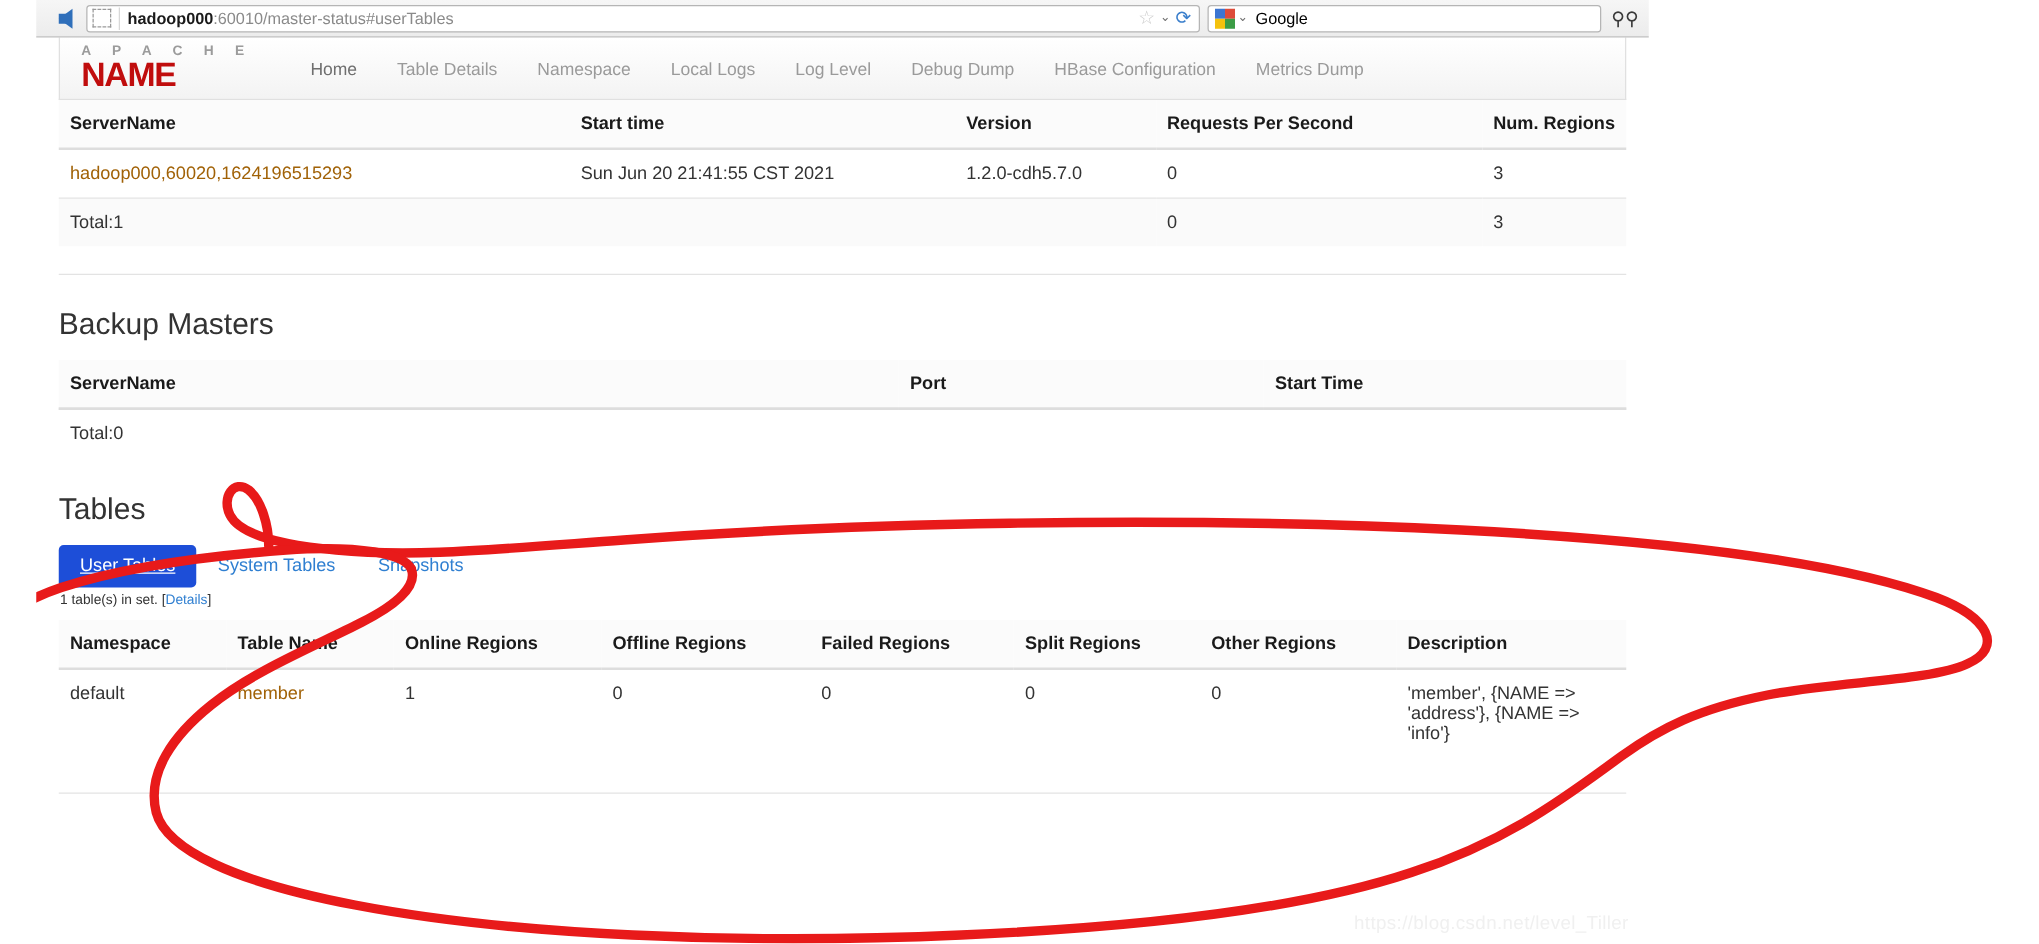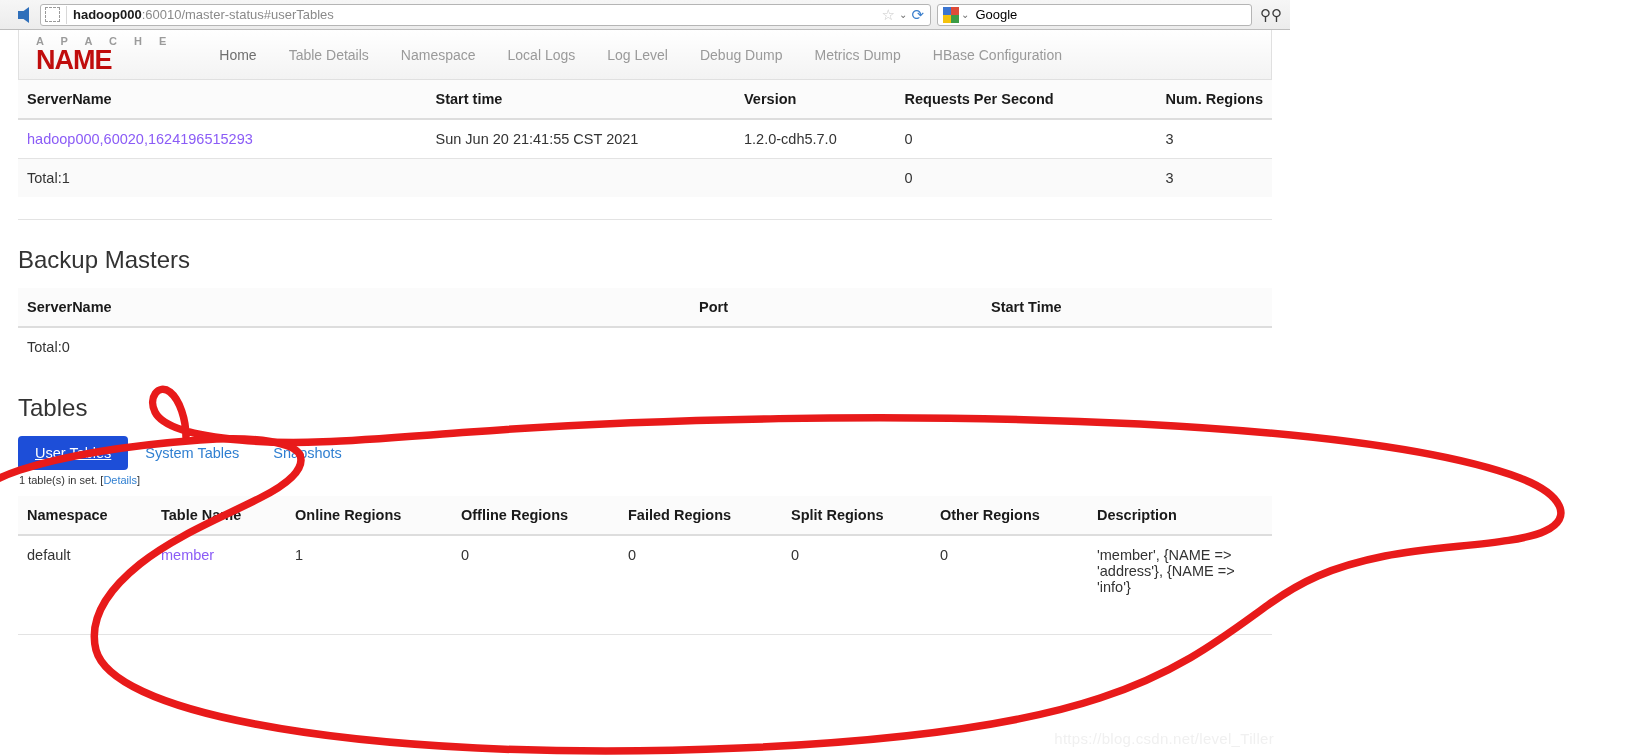--- a/index.html
+++ b/index.html
@@ -3,21 +3,21 @@
 <meta charset="utf-8">
 <style>
   * { box-sizing: border-box; }
   html, body {
     margin: 0; padding: 0;
     width: 1631px; height: 755px;
     overflow: hidden;
     background: #ffffff;
     font-family: "Liberation Sans", sans-serif;
   }
-  #page { position: relative; width: 1290px; height: 755px; background:#fff; }
+  #page { position: relative; width: 1290px; height: 755px; background:#fff;margin-left:29px; }
 
   
   .browser-bar {
     position: relative;
     height: 30px;
     background: linear-gradient(#f6f6f6, #ececec);
     border-bottom: 1px solid #bdbdbd;
     display: flex;
     align-items: center;
     padding: 0 6px;
@@ -155,21 +155,21 @@
     background: #fbfbfb;
     white-space: nowrap;
   }
   table.hb td {
     padding: 11px 9px;
     border-top: 1px solid #e3e3e3;
     color: #333;
     vertical-align: top;
   }
   table.hb tr.total td { background: #fafafa; }
-  a.blue { color: #8b5cf6; text-decoration: none; }
+  a.blue { color: #a16207; text-decoration: none; }
 
   .rule { border:none; border-top:1px solid #e3e3e3; margin: 22px 0 0 0; }
 
   h2.section {
     font-size: 24px;
     font-weight: normal;
     color: #333333;
     margin: 26px 0 14px 0;
     letter-spacing: 0px;
   }
@@ -248,22 +248,22 @@
       <div class="brand-apache">A P A C H E</div>
       <div class="brand-hbase">NAME</div>
     </div>
     <div class="nav-items">
       <div class="nav-item active">Home</div>
       <div class="nav-item">Table Details</div>
       <div class="nav-item">Namespace</div>
       <div class="nav-item">Local Logs</div>
       <div class="nav-item">Log Level</div>
       <div class="nav-item">Debug Dump</div>
+      <div class="nav-item">HBase Configuration</div>
       <div class="nav-item">Metrics Dump</div>
-      <div class="nav-item">HBase Configuration</div>
     </div>
   </div>
 
   <div class="content">
 
     <table class="hb">
       <thead>
         <tr>
           <th class="col-server">ServerName</th>
           <th class="col-start">Start time</th>

